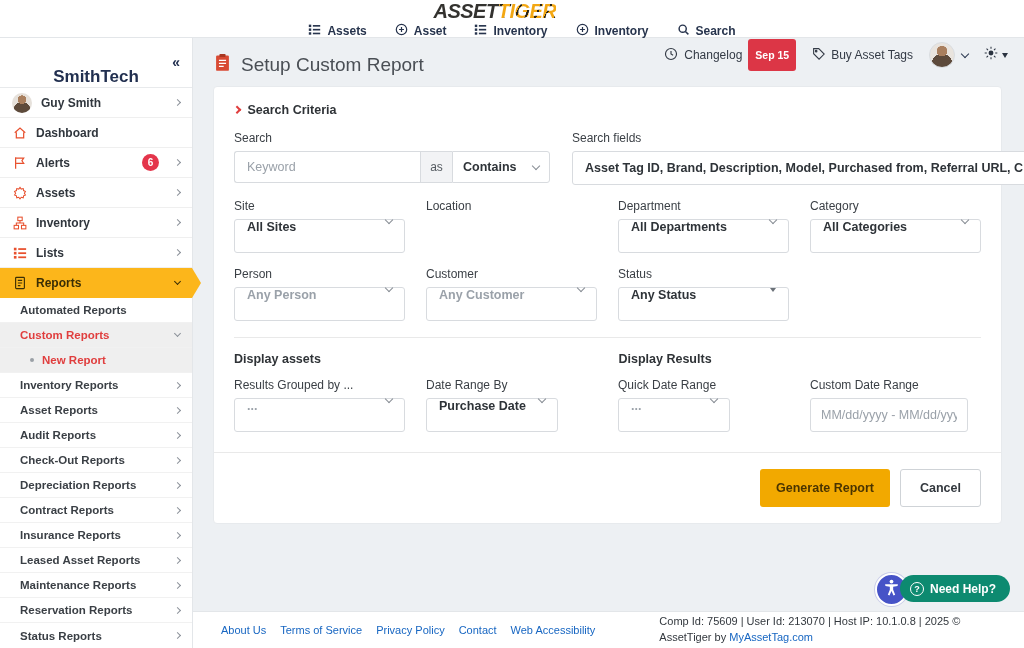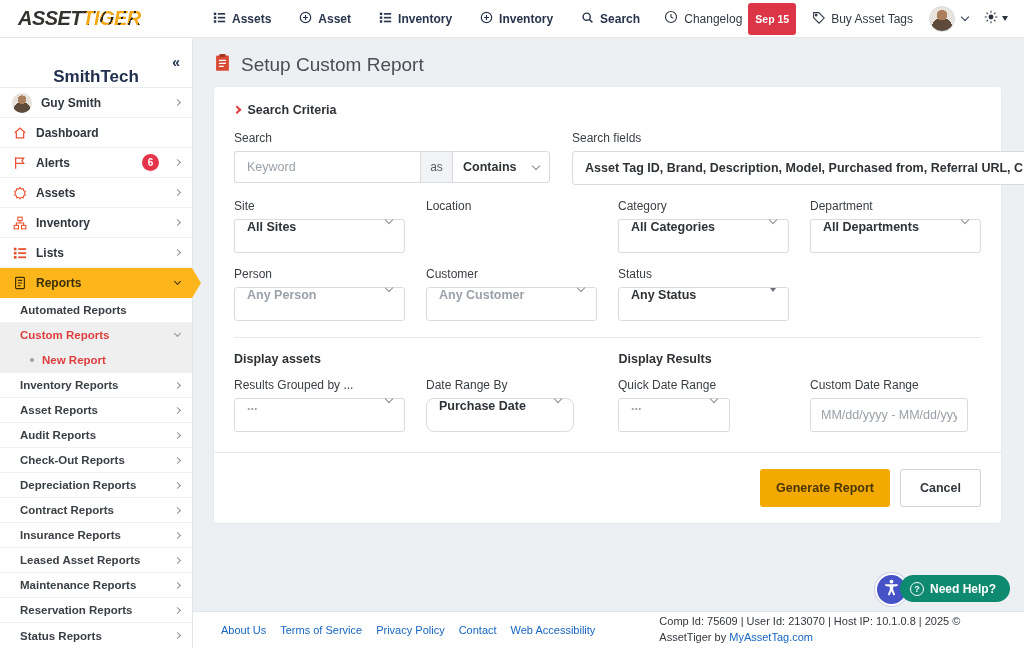--- a/index.html
+++ b/index.html
@@ -1,20 +1,20 @@
 <!DOCTYPE html>
 <html><head>
 <meta charset="utf-8">
 <style>
   * { margin:0; padding:0; box-sizing:border-box; }
   html,body { width:1024px; height:648px; font-family:"Liberation Sans", sans-serif; background:#edf0f3; overflow:hidden; }
   .page { width:1024px; height:648px; display:flex; flex-direction:column; }
 
   
-  .topbar { height:38px; background:#fff; border-bottom:1px solid #e3e6e9; display:flex; align-items:center; flex-shrink:0; position:relative; z-index:5; }
+  .topbar { height:38px; background:#fff; border-bottom:1px solid #e3e6e9; display:flex; align-items:center; flex-shrink:0; position:relative; z-index:5;flex-direction:column; }
   .logo { width:193px; padding-left:18px; display:flex; align-items:baseline; white-space:nowrap; }
   .logo .asset { font-size:20px; font-weight:800; font-style:italic; color:#33322f; letter-spacing:-.5px; }
   .logo .tiger { font-size:20px; font-weight:800; font-style:italic; letter-spacing:-.5px;
     background:repeating-linear-gradient(115deg,#f3a712 0 4px,#2b2415 4px 6px,#f3a712 6px 9px);
     -webkit-background-clip:text; background-clip:text; color:transparent; }
   .topnav { display:flex; align-items:center; gap:28px; padding-left:20px; }
   .topnav .nav-item { display:flex; align-items:center; gap:6px; color:#27344d; font-size:12px; font-weight:700; cursor:pointer; }
   .topnav svg { width:13px; height:13px; color:#27344d; }
   .top-right { margin-left:auto; display:flex; align-items:center; gap:16px; padding-right:16px; }
   .changelog { display:flex; align-items:center; gap:6px; font-size:12px; color:#333a45; font-weight:500; }
@@ -380,30 +380,30 @@
               <div class="frm-label">Site</div>
               <div class="ctl">
                   <span class="val">All Sites</span>
                   <span class="chev down"></span>
                 </div>
             </div>
             <div>
               <div class="frm-label">Location</div>
             </div>
             <div>
+              <div class="frm-label">Department</div>
+              <div class="ctl">
+                  <span class="val">All Departments</span>
+                  <span class="chev down"></span>
+                </div>
+            </div>
+            <div>
               <div class="frm-label">Category</div>
               <div class="ctl">
                   <span class="val">All Categories</span>
-                  <span class="chev down"></span>
-                </div>
-            </div>
-            <div>
-              <div class="frm-label">Department</div>
-              <div class="ctl">
-                  <span class="val">All Departments</span>
                   <span class="chev down"></span>
                 </div>
             </div>
           </div>
 
           <div class="grid4" style="margin-bottom:4px;">
             <div>
               <div class="frm-label">Person</div>
               <div class="ctl muted">
                   <span class="val">Any Person</span>
@@ -437,21 +437,21 @@
           <div class="grid4" style="margin-bottom:2px;">
             <div>
               <div class="frm-label">Results Grouped by ...</div>
               <div class="ctl muted">
                   <span class="val">...</span>
                   <span class="chev down"></span>
                 </div>
             </div>
             <div>
               <div class="frm-label">Date Range By</div>
-              <div class="ctl" style="width:148px;border-radius:8px;">
+              <div class="ctl" style="width:132px;">
                   <span class="val">Purchase Date</span>
                   <span class="chev down"></span>
                 </div>
             </div>
             <div>
               <div class="frm-label">Quick Date Range</div>
               <div class="ctl muted narrow">
                   <span class="val">...</span>
                   <span class="chev down"></span>
                 </div>

